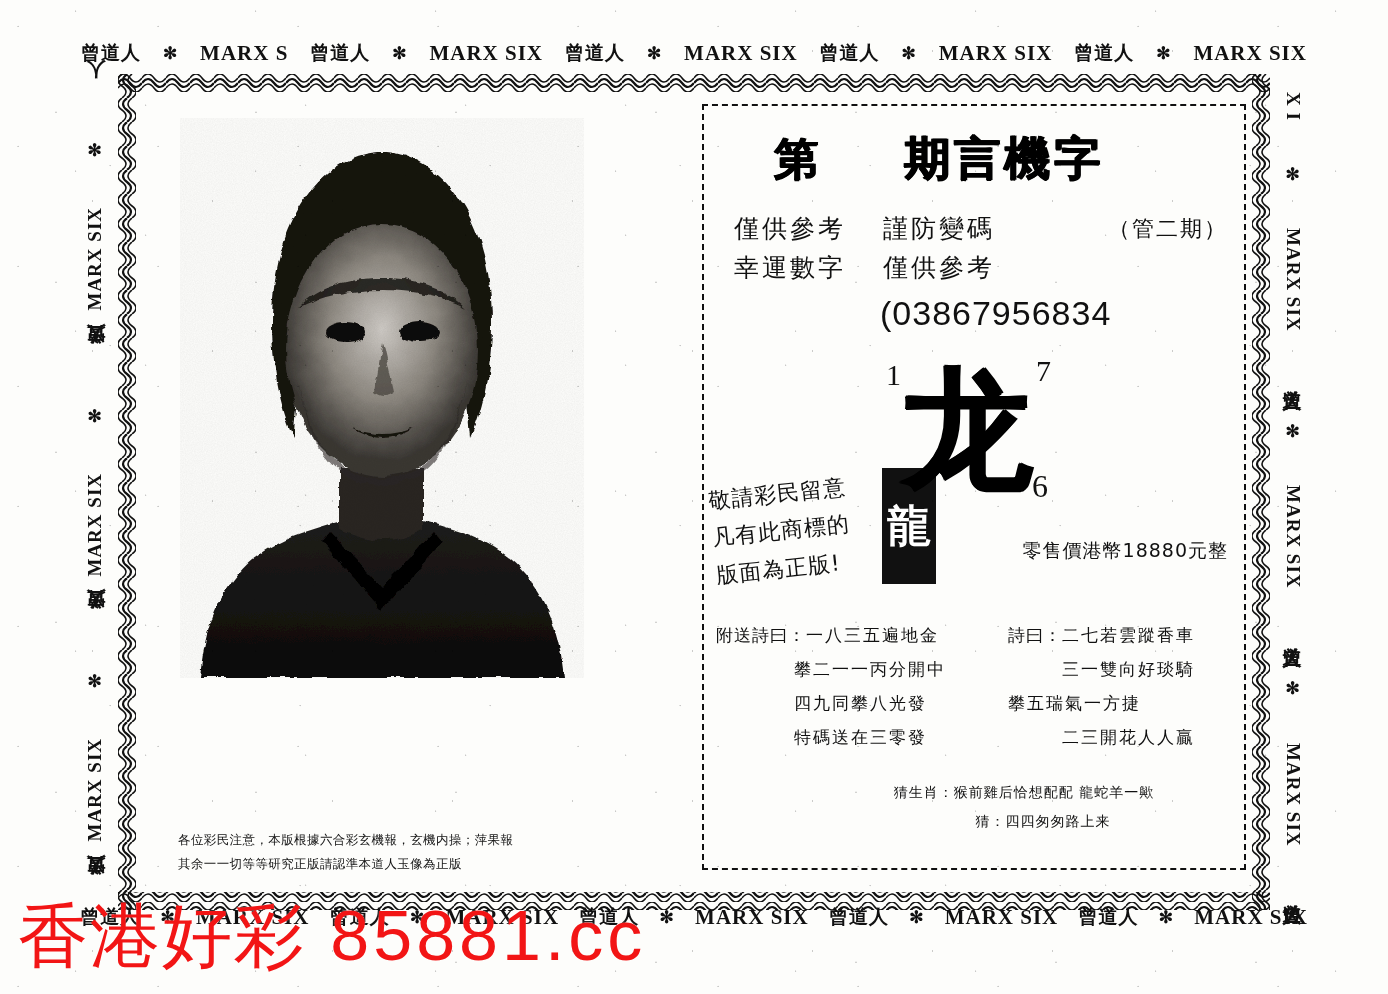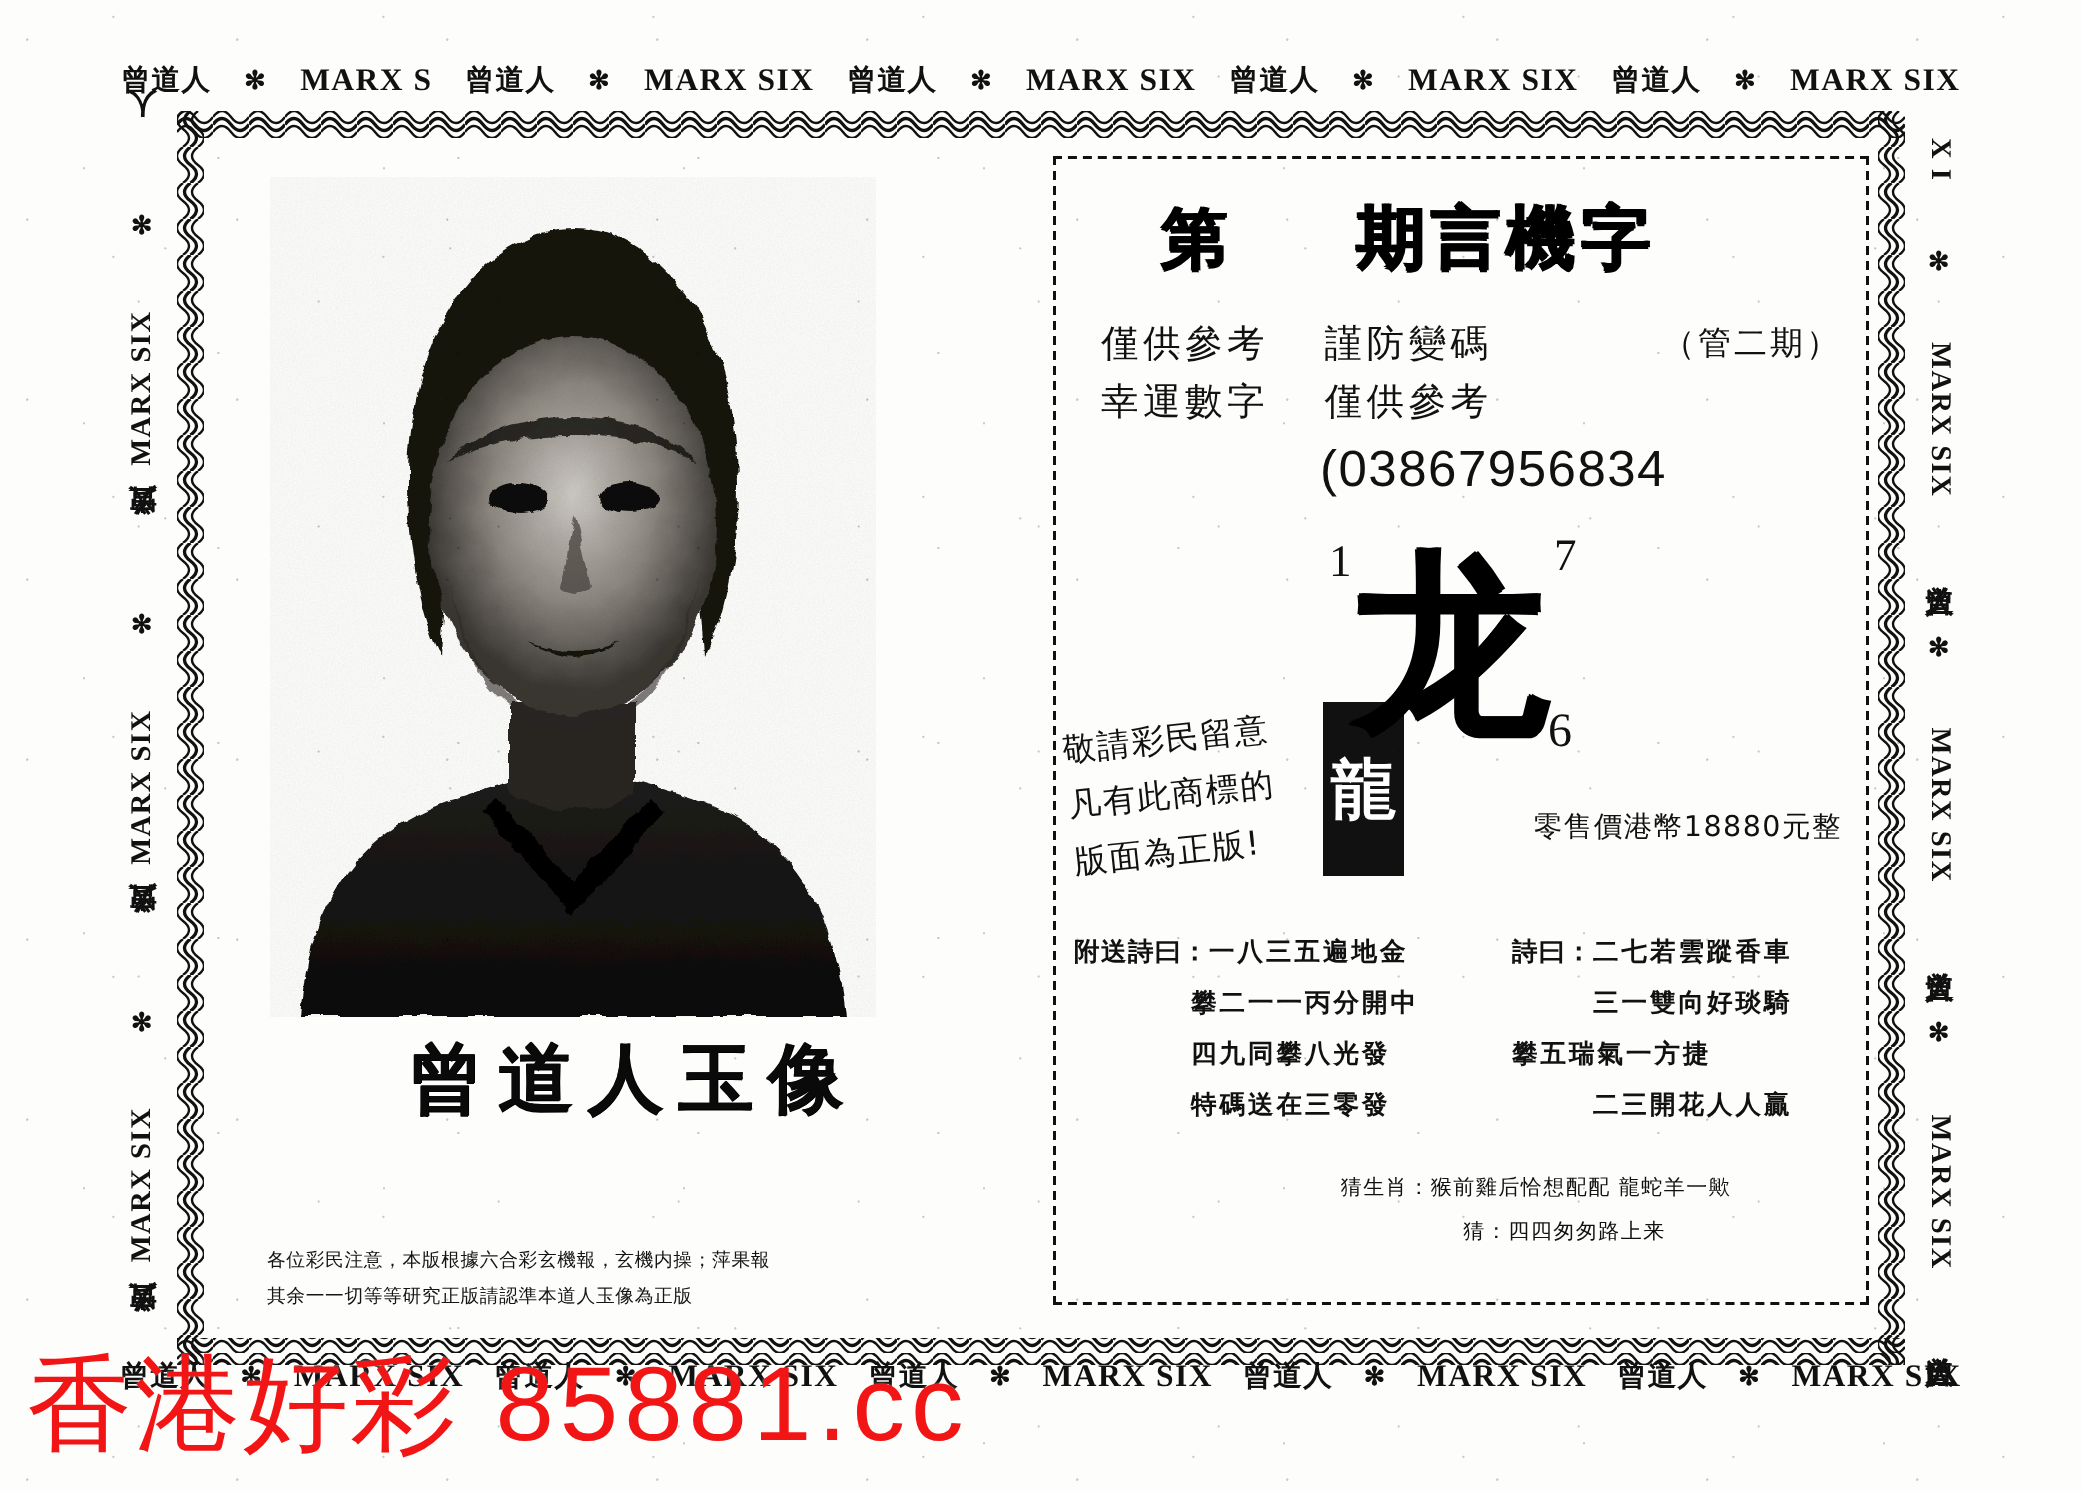--- a/index.html
+++ b/index.html
@@ -232,21 +232,21 @@
   }
 
   .poem-wrap {
     position: absolute;
     left: 12px;
     top: 512px;
     width: 520px;
     font-family: "DejaVu Sans", sans-serif;
     color: #111;
   }
-  .poem-cols { display: flex; gap: 10px; font-weight: bold; }
+  .poem-cols { display: flex; gap: 10px; }
   .poem-col { font-size: 17px; line-height: 2.0; letter-spacing: 2px; }
   .poem-col .lbl { letter-spacing: 1px; }
   .poem-left { width: 282px; }
   .poem-right { width: 210px; }
 
   .zodiac {
     position: absolute;
     left: 110px;
     top: 672px;
     width: 420px;
@@ -410,21 +410,20 @@
 
           <path d="M172 310 Q202 322 234 310 Q202 330 172 310 Z" fill="#19160f"></path>
 
           <path d="M118 262 C128 326 160 360 202 360 C244 360 276 326 286 262 C276 334 244 368 202 368 C160 368 128 334 118 262 Z" fill="#2d2a26" opacity="0.6"></path>
 
           <path d="M150 414 L202 470 L254 414 L262 424 L202 492 L142 424 Z" fill="#000"></path>
         </g>
         <rect x="0" y="0" width="404" height="560" filter="url(#grain)" fill="#000" opacity="0.10"></rect>
       </svg>
     </div>
-    <div class="portrait-caption">曾道人玉像</div>
     <div class="fineprint">
       <div>各位彩民注意，本版根據六合彩玄機報，玄機内操；萍果報</div>
       <div>其余一一切等等研究正版請認準本道人玉像為正版</div>
     </div>
   </div>
 
   <div class="infobox">
 
     <div class="title-row">
       <span class="title-big title-di">第</span>

